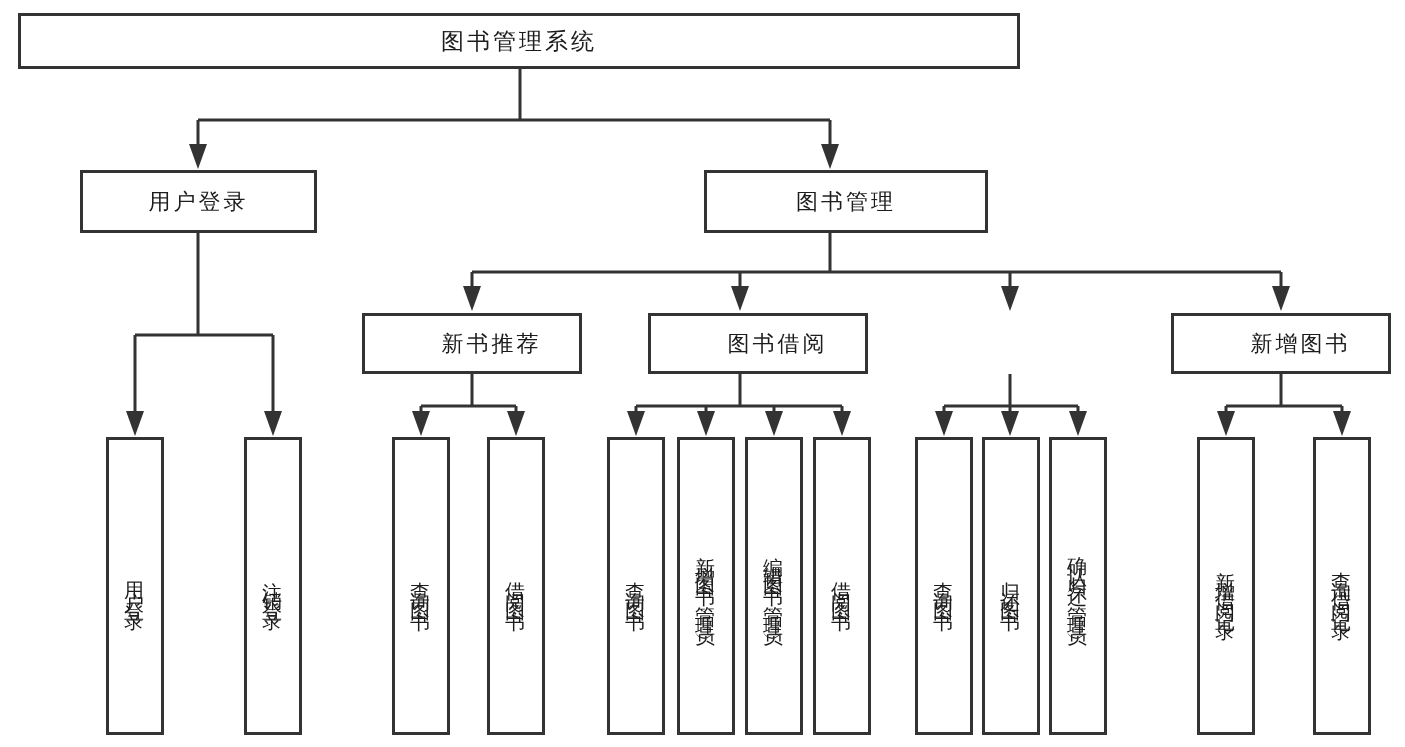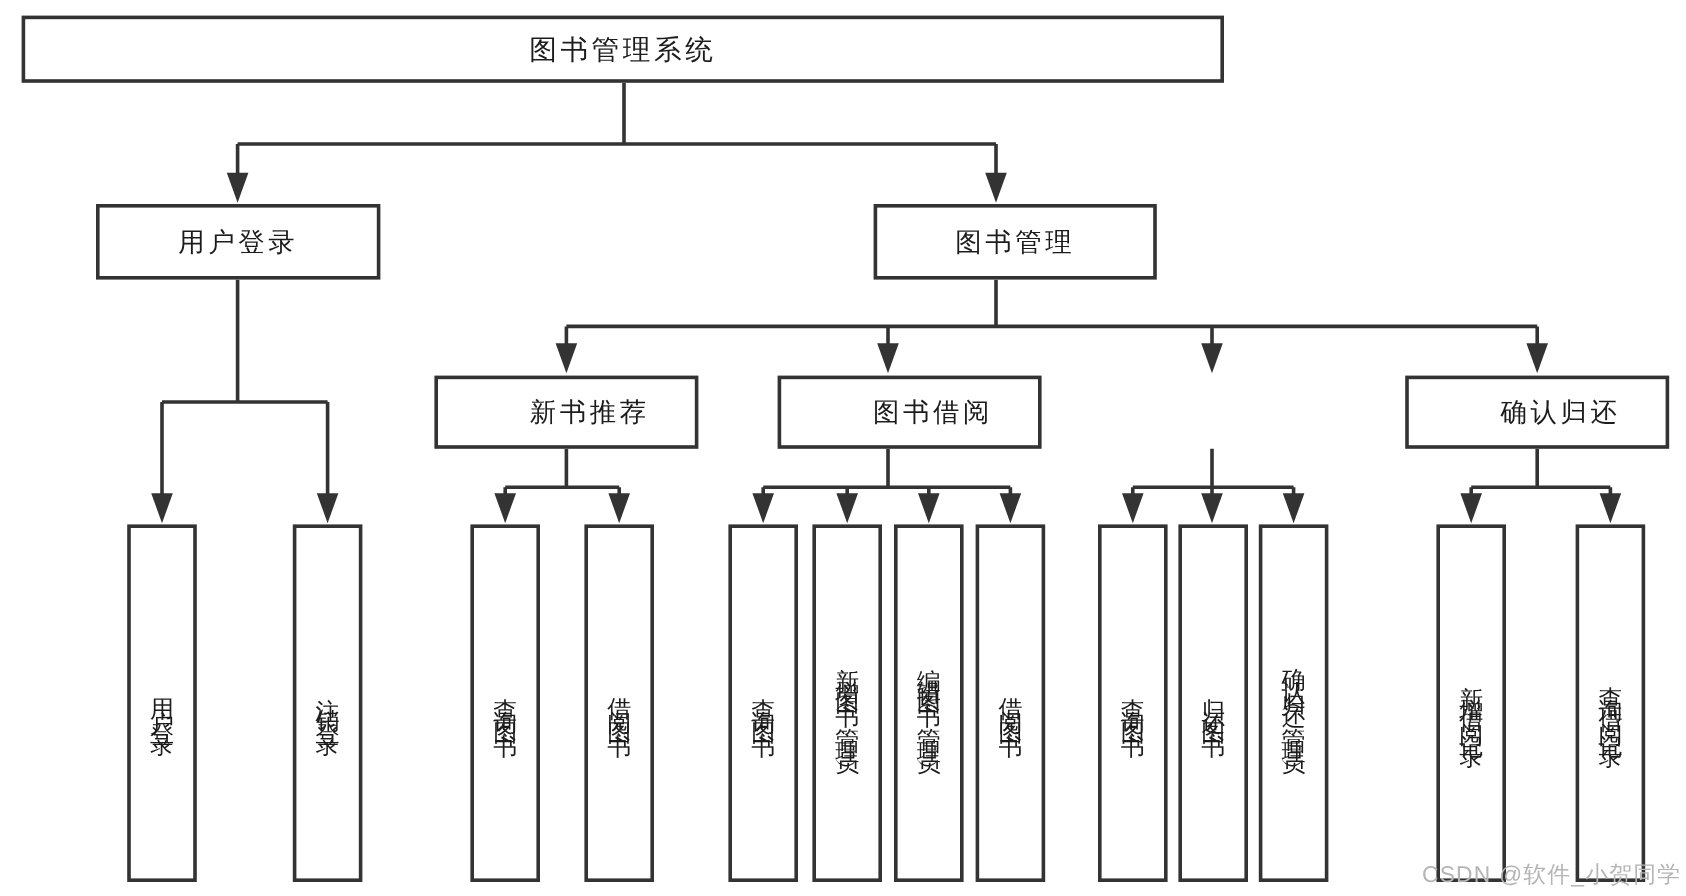--- a/index.html
+++ b/index.html
@@ -86,39 +86,38 @@
       <polygon points="1001,411 1019,411 1010,436"></polygon>
       <polygon points="1069,411 1087,411 1078,436"></polygon>
       <polygon points="1217,411 1235,411 1226,436"></polygon>
       <polygon points="1333,411 1351,411 1342,436"></polygon>
     </g>
   </svg>
 
   <div class="node h root-box">图书管理系统</div>
 
   <div class="node h l2" style="left:80px;  width:237px;">用户登录</div>
-  <div class="node h l2" style="left:728px; width:236px;text-align:center;">图书管理</div>
+  <div class="node h l2" style="left:704px; width:284px;text-align:center;">图书管理</div>
 
   <div class="node h l3" style="left:362px;">新书推荐</div>
   <div class="node h l3" style="left:648px;">图书借阅</div>
-  <div class="node h l3" style="left:1171px;">确认归还</div>
+  <div class="node h l3" style="left:1171px;">新增图书</div>
 
   <div class="node v" style="left:106px;">用户登录</div>
   <div class="node v" style="left:244px;">注销登录</div>
 
   <div class="node v" style="left:392px;">查询图书</div>
   <div class="node v" style="left:487px;">借阅图书</div>
 
   <div class="node v" style="left:607px;">查询图书</div>
   <div class="node v" style="left:677px;">新增图书（管理员）</div>
   <div class="node v" style="left:745px;">编辑图书（管理员）</div>
   <div class="node v" style="left:813px;">借阅图书</div>
 
   <div class="node v" style="left:915px;">查询图书</div>
   <div class="node v" style="left:982px;">归还图书</div>
   <div class="node v" style="left:1049px;">确认归还（管理员）</div>
 
   <div class="node v" style="left:1197px;">新增借阅记录</div>
   <div class="node v" style="left:1313px;">查询借阅记录</div>
 
-  <div class="watermark">CSDN @软件_小贺同学</div>
 
 </div>
 
 </body></html>

